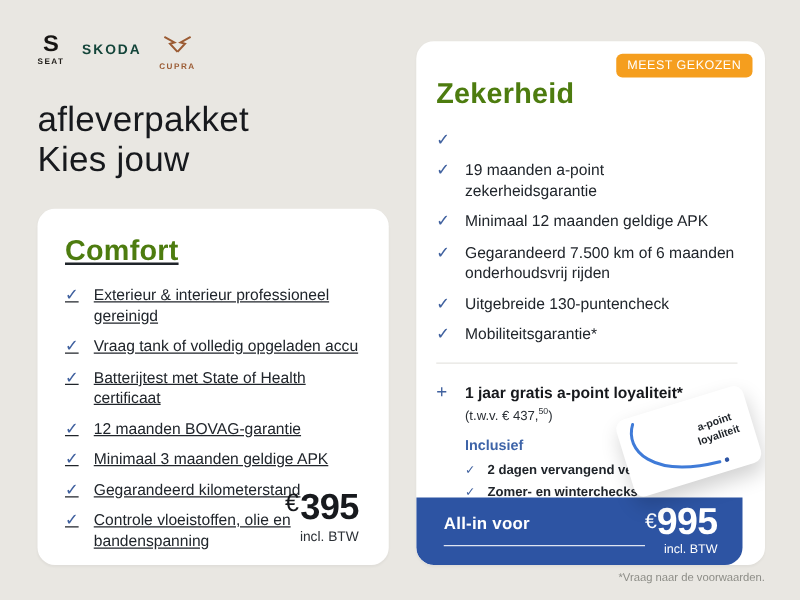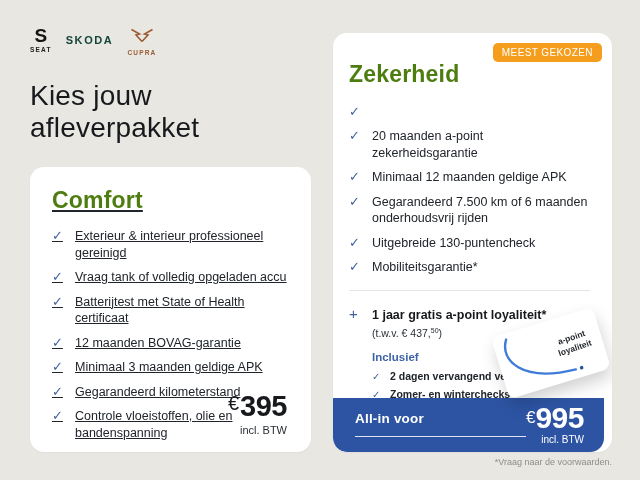--- a/index.html
+++ b/index.html
@@ -62,21 +62,21 @@
     background:#ffffff;border-radius:8px;transform:rotate(-17deg);
     box-shadow:0 8px 16px rgba(0,0,0,.18);
   }
   .mini-card svg{position:absolute;left:0;top:0;}
   .mini-text{
     position:absolute;right:12px;top:18px;text-align:center;
     font-size:8.5px;font-weight:700;color:#1d2228;line-height:1.25;transform:rotate(-2deg);
   }
   
   .allin{
-    position:absolute;left:0;right:8px;bottom:0;height:54px;z-index:2;
+    position:absolute;left:0;right:18px;bottom:0;height:54px;z-index:2;
     background:#2d54a3;border-radius:0 0 14px 14px;text-align:center;
   }
   .allin-label{position:absolute;left:22px;top:13px;color:#fff;font-size:13.5px;font-weight:600;letter-spacing:.2px;}
   .allin-line{position:absolute;left:22px;right:78px;top:38px;height:1px;background:rgba(255,255,255,.85);}
   .allin-price{position:absolute;right:20px;top:3px;color:#fff;font-weight:700;}
   .allin-cur{font-size:17px;font-weight:500;vertical-align:5px;}
   .allin-num{font-size:30px;letter-spacing:-.5px;}
   .allin-note{position:absolute;right:20px;top:36px;color:#fff;font-size:10px;}
   .footnote{position:absolute;right:28px;top:457px;font-size:9px;color:#8d8d87;}
 </style>
@@ -96,22 +96,22 @@
       <svg width="24" height="15" viewBox="0 0 24 15">
         <polyline points="1.5,1.5 9.5,6 6,7 12,13.5" fill="none" stroke="#9b5b33" stroke-width="1.6" stroke-linejoin="miter"></polyline>
         <polyline points="22.5,1.5 14.5,6 18,7 12,13.5" fill="none" stroke="#9b5b33" stroke-width="1.6" stroke-linejoin="miter"></polyline>
       </svg>
     </span>
     <span class="brand-label cupra">CUPRA</span>
   </div>
 </div>
 
 <div class="page-title">
+  <div>afleverpakket</div>
   <div>Kies jouw</div>
-  <div>afleverpakket</div>
 </div>
 
 <div class="card comfort">
   <div class="card-title">Comfort</div>
   <ul class="items">
     <li class="item">
         <span class="check">✓</span>
         <span class="item-text">Exterieur &amp; interieur professioneel gereinigd</span>
       </li>
     <li class="item">
@@ -147,21 +147,21 @@
 
 <div class="card zekerheid">
   <div class="badge">MEEST GEKOZEN</div>
   <div class="card-title">Zekerheid</div>
   <ul class="items">
     <li class="item">
         <span class="check">✓</span>
       </li>
     <li class="item">
         <span class="check">✓</span>
-        <span class="item-text">20 maanden a-point zekerheidsgarantie</span>
+        <span class="item-text">19 maanden a-point zekerheidsgarantie</span>
       </li>
     <li class="item">
         <span class="check">✓</span>
         <span class="item-text">Minimaal 12 maanden geldige APK</span>
       </li>
     <li class="item">
         <span class="check">✓</span>
         <span class="item-text">Gegarandeerd 7.500 km of 6 maanden onderhoudsvrij rijden</span>
       </li>
     <li class="item">

